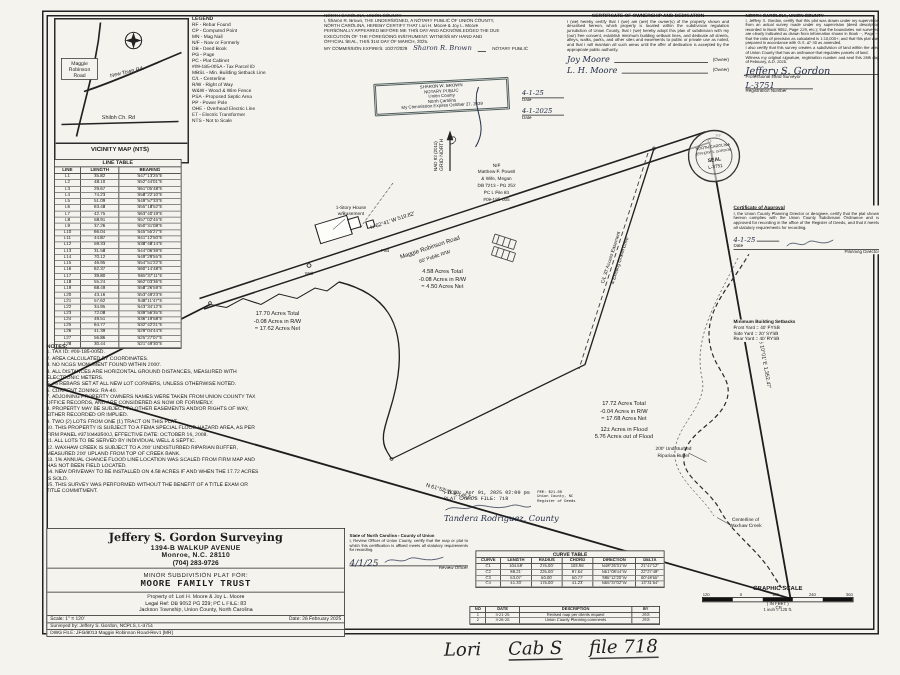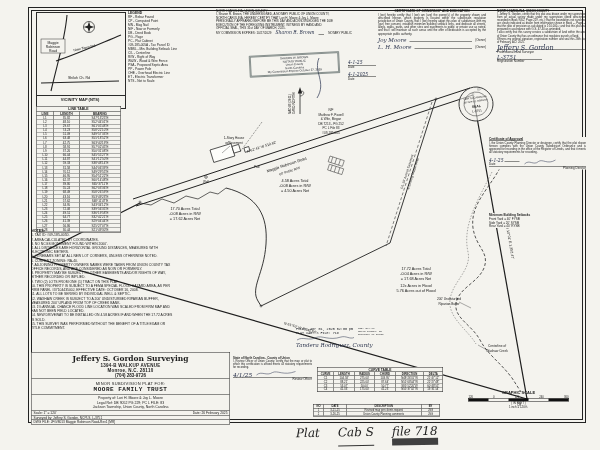--- a/index.html
+++ b/index.html
@@ -681,16 +681,16 @@
       <span></span>
       <span></span>
       <span></span>
       <span></span>
     </div>
   <div class="sub">( IN FEET )</div>
   <div class="sub">1 inch = 120 ft.</div>
 </div>
 
 <div class="abs hand" style="left:296px;top:425px;font-size:12px;display:flex;gap:18px">
-  <span>Plat</span>
+  <span>Lori</span>
   <span style="border-bottom:1px solid #333">Cab S</span>
-  <span style="border-bottom:7px solid #404040">file 718</span>
+  <span style="border-bottom:1px solid #404040">file 718</span>
 </div>
 
 </body></html>

